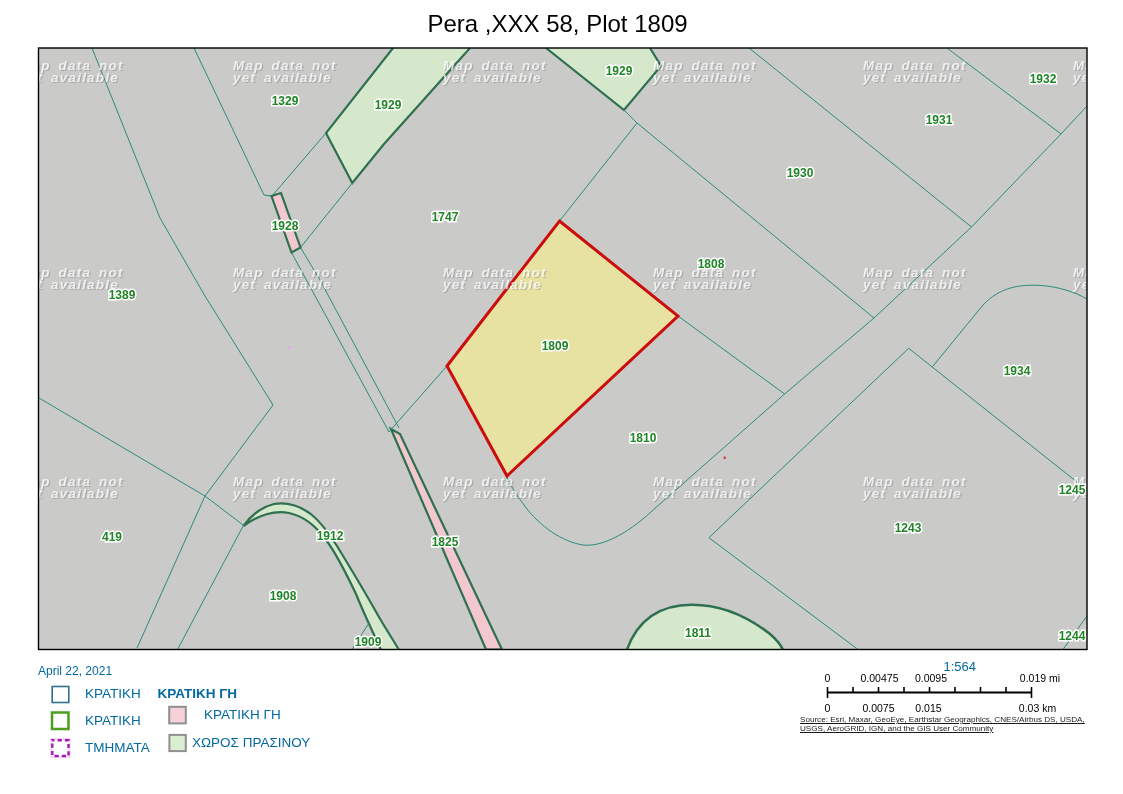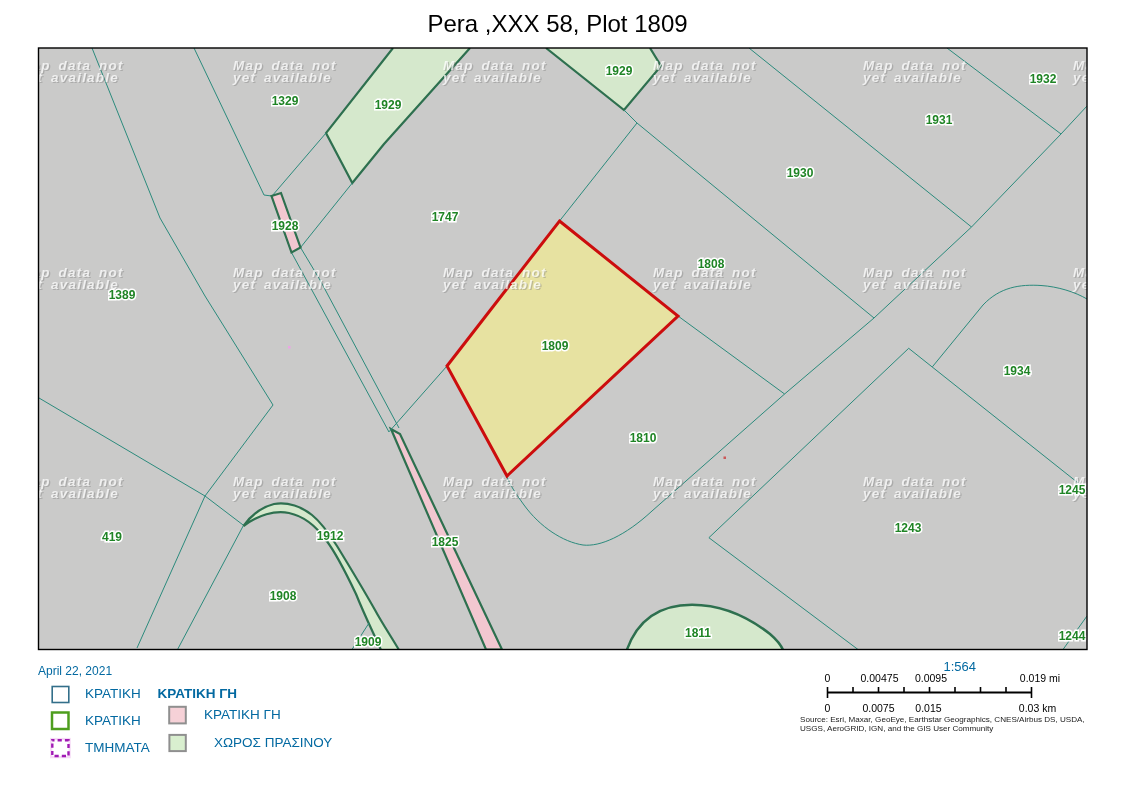--- a/index.html
+++ b/index.html
@@ -237,21 +237,21 @@
 <div class="legtxt" style="left:85px;top:686px;">ΚΡΑΤΙΚΗ</div>
 
 <div class="legtxt" style="left:85px;top:712.8px;">ΚΡΑΤΙΚΗ</div>
 
 <div class="legtxt" style="left:85px;top:740.3px;text-align:center;">ΤΜΗΜΑΤΑ</div>
 
 <div class="legtxt" style="left:157.6px;top:685.5px;font-weight:bold;">ΚΡΑΤΙΚΗ ΓΗ</div>
 
 <div class="legtxt" style="left:204px;top:707.2px;">ΚΡΑΤΙΚΗ ΓΗ</div>
 
-<div class="legtxt" style="left:214px;top:735.1px;">ΧΩΡΟΣ ΠΡΑΣΙΝΟΥ</div>
+<div class="legtxt" style="left:192px;top:735.1px;">ΧΩΡΟΣ ΠΡΑΣΙΝΟΥ</div>
 
 <div class="legtxt" style="left:896px;top:659px;width:80px;text-align:right;font-size:13px;">1:564</div>
 
 <svg width="320" height="60" viewBox="0 0 320 60" style="left:790px;top:672px;">
   <g stroke="#000" stroke-width="1.6" fill="none">
     <line x1="37.5" y1="20.5" x2="241.5" y2="20.5" stroke-width="2.2"></line>
     <line x1="37.5" y1="15" x2="37.5" y2="26"></line>
     <line x1="241.5" y1="15" x2="241.5" y2="26"></line>
     <line x1="63" y1="15" x2="63" y2="20.5"></line>
     <line x1="88.5" y1="15" x2="88.5" y2="20.5"></line>
@@ -266,13 +266,13 @@
     <text x="89.5" y="10" text-anchor="middle">0.00475</text>
     <text x="141" y="10" text-anchor="middle">0.0095</text>
     <text x="250" y="10" text-anchor="middle">0.019 mi</text>
     <text x="37.5" y="40" text-anchor="middle">0</text>
     <text x="88.5" y="40" text-anchor="middle">0.0075</text>
     <text x="138.5" y="40" text-anchor="middle">0.015</text>
     <text x="247.5" y="40" text-anchor="middle">0.03 km</text>
   </g>
 </svg>
 
-<div style="position:absolute;left:800px;top:716px;width:312px;font-size:8.1px;color:#1a1a1a;line-height:8.9px;">Source: Esri, Maxar, GeoEye, Earthstar Geographics, CNES/Airbus DS, USDA,<br>USGS, AeroGRID, IGN, and the GIS User Community</div>
+<div style="position:absolute;left:800px;top:716px;width:312px;font-size:8.1px;color:#1a1a1a;line-height:8.9px;text-decoration:underline;">Source: Esri, Maxar, GeoEye, Earthstar Geographics, CNES/Airbus DS, USDA,<br>USGS, AeroGRID, IGN, and the GIS User Community</div>
 
 </body></html>

